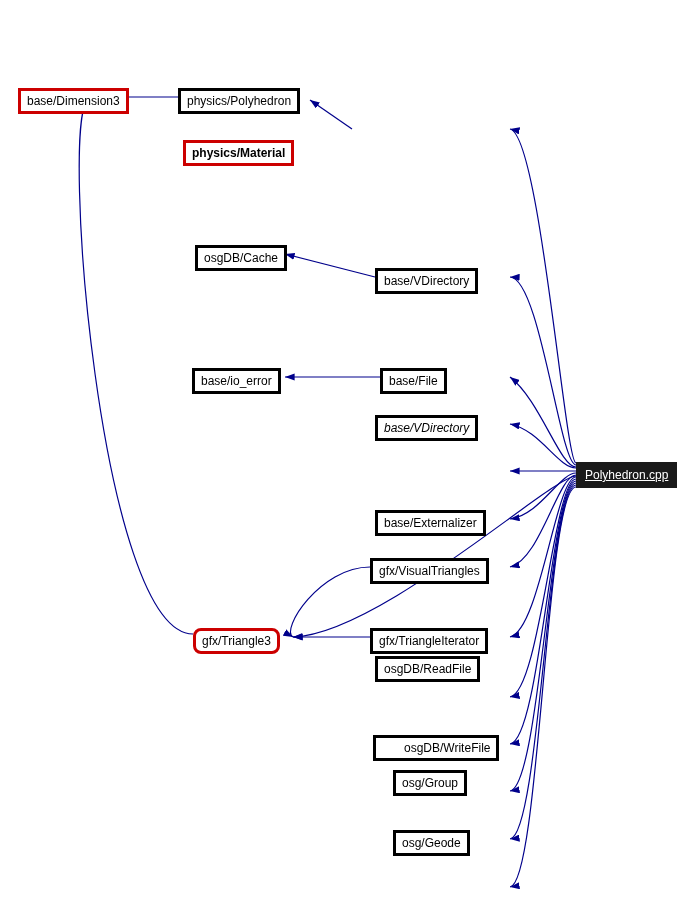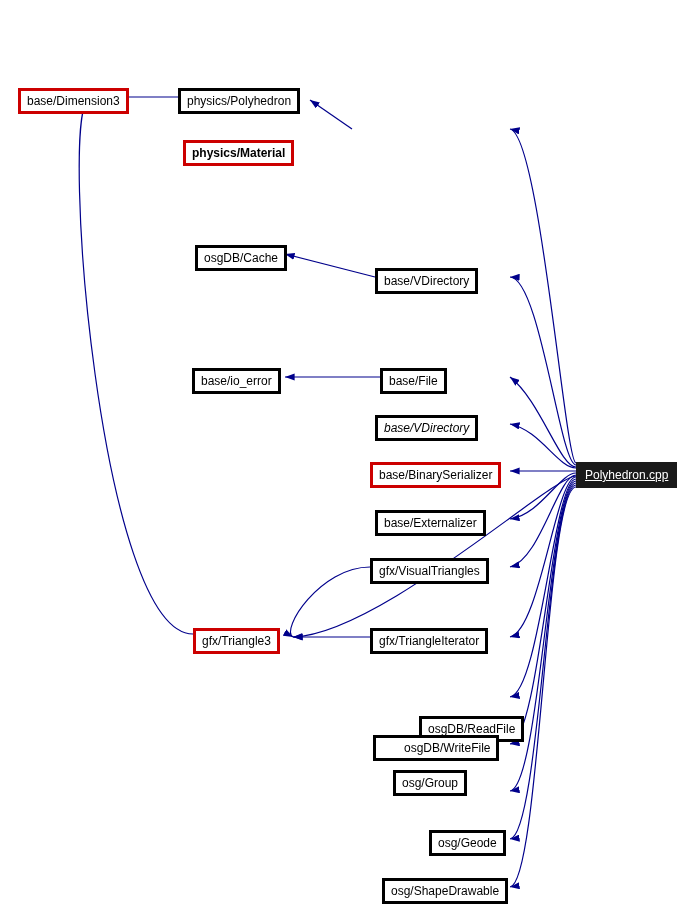--- a/index.html
+++ b/index.html
@@ -100,24 +100,22 @@
   </svg>
 
 <div class="node red-border" style="left: 18px; top: 88px;">base/Dimension3</div>
     <div class="node black-border" style="left: 178px; top: 88px;">physics/Polyhedron</div>
     <div class="node red-border" style="left: 183px; top: 140px; font-weight: bold;">physics/Material</div>
     <div class="node black-border" style="left: 195px; top: 245px;">osgDB/Cache</div>
     <div class="node black-border" style="left: 375px; top: 268px;">base/VDirectory</div>
     <div class="node black-border" style="left: 192px; top: 368px;">base/io_error</div>
     <div class="node black-border" style="left: 380px; top: 368px;">base/File</div>
     <div class="node black-border" style="left: 375px; top: 415px; font-style: italic;">base/VDirectory</div>
-    <div class="node red-border" style="left: 370px; top: 462px;">base/BinarySerializer</div>
     <div class="node dark-bg" style="left: 576px; top: 462px; text-decoration: underline;">Polyhedron.cpp</div>
     <div class="node black-border" style="left: 375px; top: 510px;">base/Externalizer</div>
     <div class="node black-border" style="left: 370px; top: 558px;">gfx/VisualTriangles</div>
-    <div class="node red-border" style="left: 193px; top: 628px;">gfx/Triangle3</div>
+    <div class="node red-border" style="left: 193px; top: 628px; border-radius: 8px;">gfx/Triangle3</div>
     <div class="node black-border" style="left: 370px; top: 628px;">gfx/TriangleIterator</div>
-    <div class="node black-border" style="left: 375px; top: 716px; margin-left: 44px;">osgDB/ReadFile</div>
+    <div class="node black-border" style="left: 375px; top: 656px;">osgDB/ReadFile</div>
     <div class="node black-border" style="left: 373px; top: 735px; padding-left: 28px;">osgDB/WriteFile</div>
     <div class="node black-border" style="left: 393px; top: 770px;">osg/Group</div>
-    <div class="node black-border" style="left: 393px; top: 830px; margin-left: 36px;">osg/Geode</div>
-    <div class="node black-border" style="left: 382px; top: 878px;">osg/ShapeDrawable</div>
+    <div class="node black-border" style="left: 393px; top: 830px;">osg/Geode</div>
   </div>
 
 </body></html>

